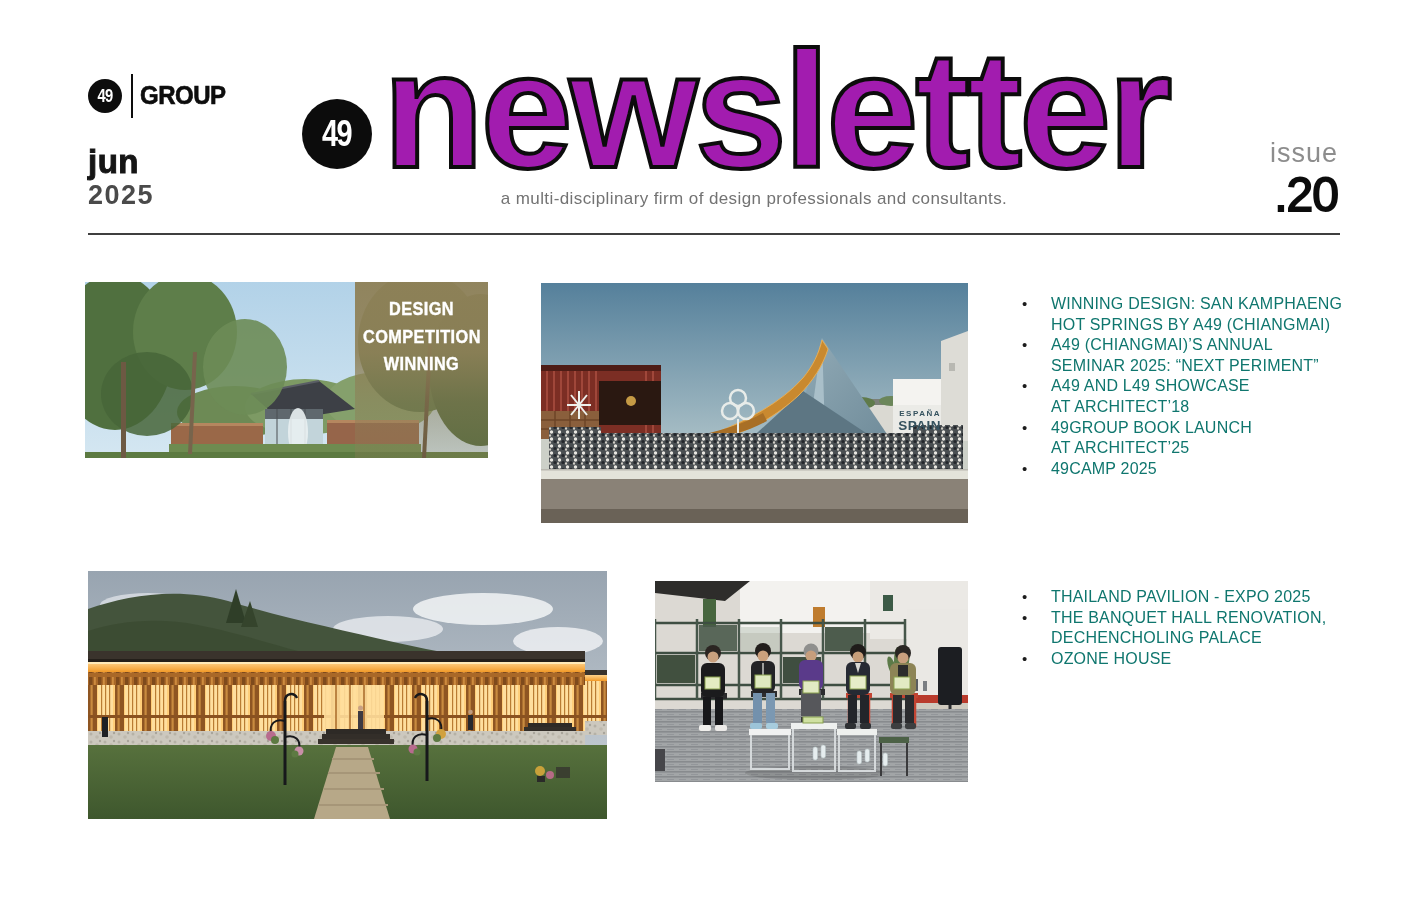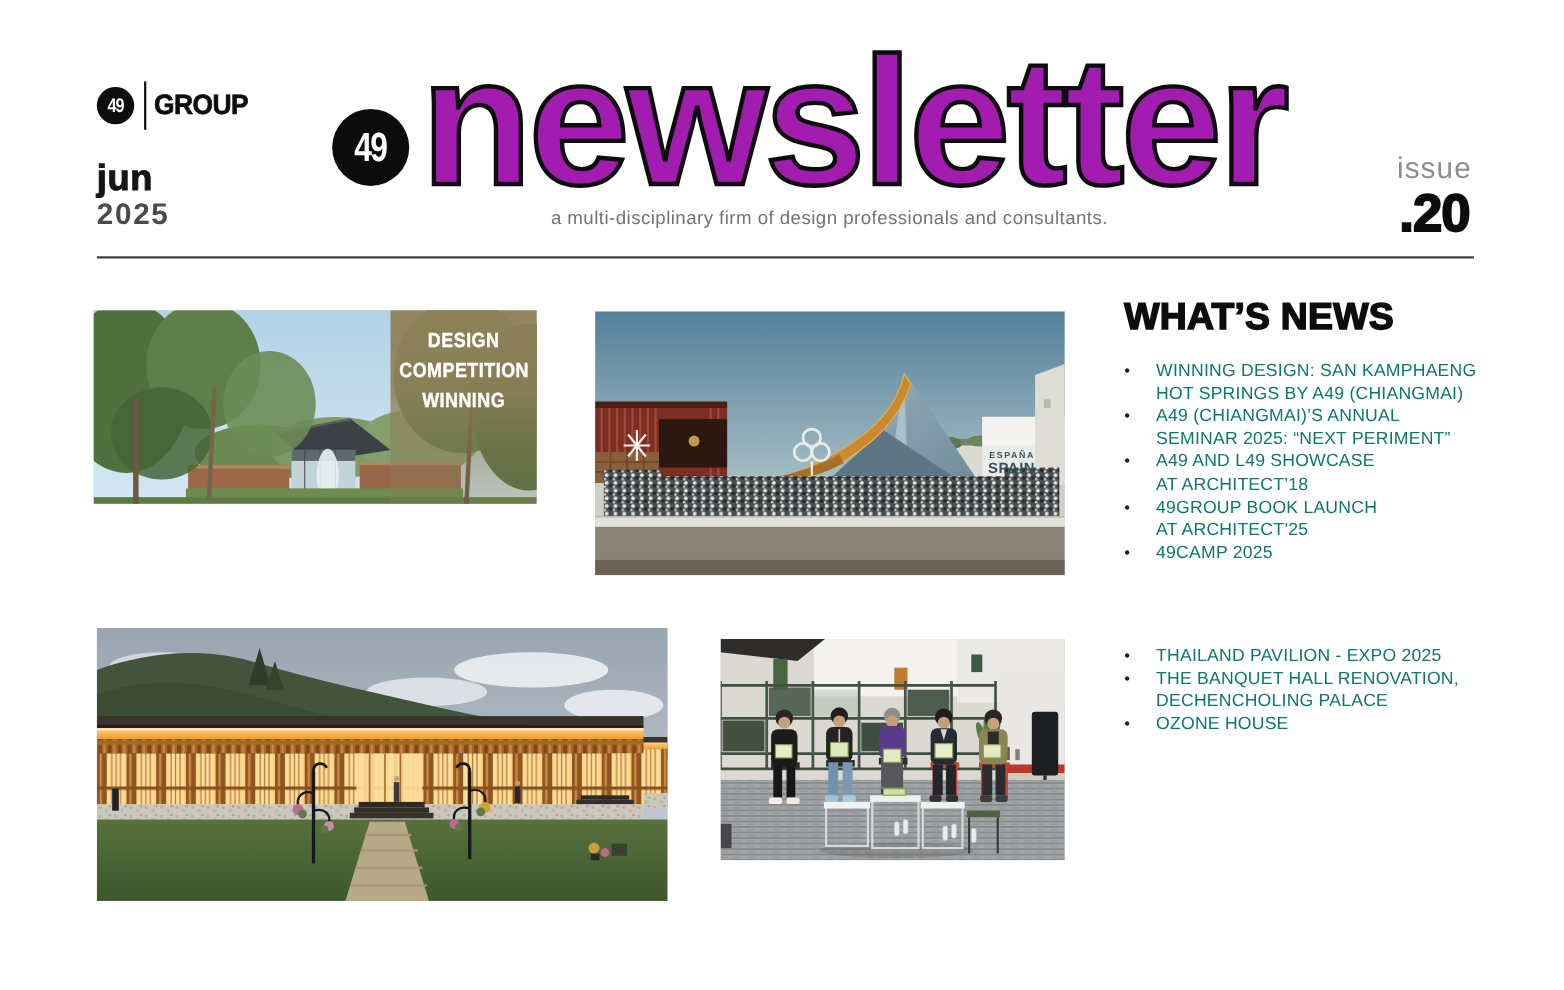--- a/index.html
+++ b/index.html
@@ -24,23 +24,23 @@
   .date-year{font-size:27px;font-weight:700;color:#4a4a4a;letter-spacing:1.5px;line-height:1;margin-top:4px}
 
   .title-badge{position:absolute;left:302px;top:99px;width:70px;height:70px;border-radius:50%;
     background:#0c0c0c;color:#fff;display:flex;align-items:center;justify-content:center}
   .title-badge span{font-size:37px;font-weight:700;transform:scaleX(.78);letter-spacing:-2px}
   .title-word{position:absolute;left:383px;top:32px;font-size:165px;font-weight:700;
     color:#a21caf;line-height:.95;letter-spacing:-3px;-webkit-text-stroke:4px #0c0c0c;white-space:nowrap}
   .tagline{position:absolute;left:385px;top:189px;width:738px;text-align:center;
     font-size:17px;color:#737373;letter-spacing:.4px}
 
-  .issue{position:absolute;right:84px;top:140px;text-align:center}
+  .issue{position:absolute;right:84px;top:140px;text-align:right}
   .issue-label{font-size:27px;color:#8d8d8d;letter-spacing:1px;line-height:1}
-  .issue-number{font-size:48px;font-weight:700;color:#0c0c0c;line-height:1;margin-top:4px;
+  .issue-number{font-size:48px;font-weight:400;color:#0c0c0c;line-height:1;margin-top:4px;
     letter-spacing:-1px;-webkit-text-stroke:1.8px #0c0c0c}
 
   .rule{position:absolute;left:88px;top:233px;width:1252px;height:2px;background:#3f3f3f}
 
   
   .col{position:absolute;left:1022px;width:360px}
   #whats-news{top:271px}
   #completion{top:564px}
   .col h2{margin:0;font-size:34px;font-weight:700;line-height:1;color:#0d0d0d;
     -webkit-text-stroke:1.4px #0d0d0d;letter-spacing:.2px}
@@ -469,21 +469,20 @@
         <rect x="166" y="164" width="4.5" height="13" rx="2"></rect>
         <rect x="202" y="170" width="4.5" height="13" rx="2"></rect>
         <rect x="210" y="168" width="4.5" height="13" rx="2"></rect>
         <rect x="228" y="172" width="4.5" height="13" rx="2"></rect>
       </g>
     </g>
   </svg>
 </figure>
 
 <section class="col" id="whats-news">
-  <h2>WHAT’S NEWS</h2>
   <ul class="bullets">
     <li>
         <span class="dot">•</span>
         <span class="btext">WINNING DESIGN: SAN KAMPHAENG
 HOT SPRINGS BY A49 (CHIANGMAI)</span>
       </li>
     <li>
         <span class="dot">•</span>
         <span class="btext">A49 (CHIANGMAI)’S ANNUAL
 SEMINAR 2025: “NEXT PERIMENT”</span>

